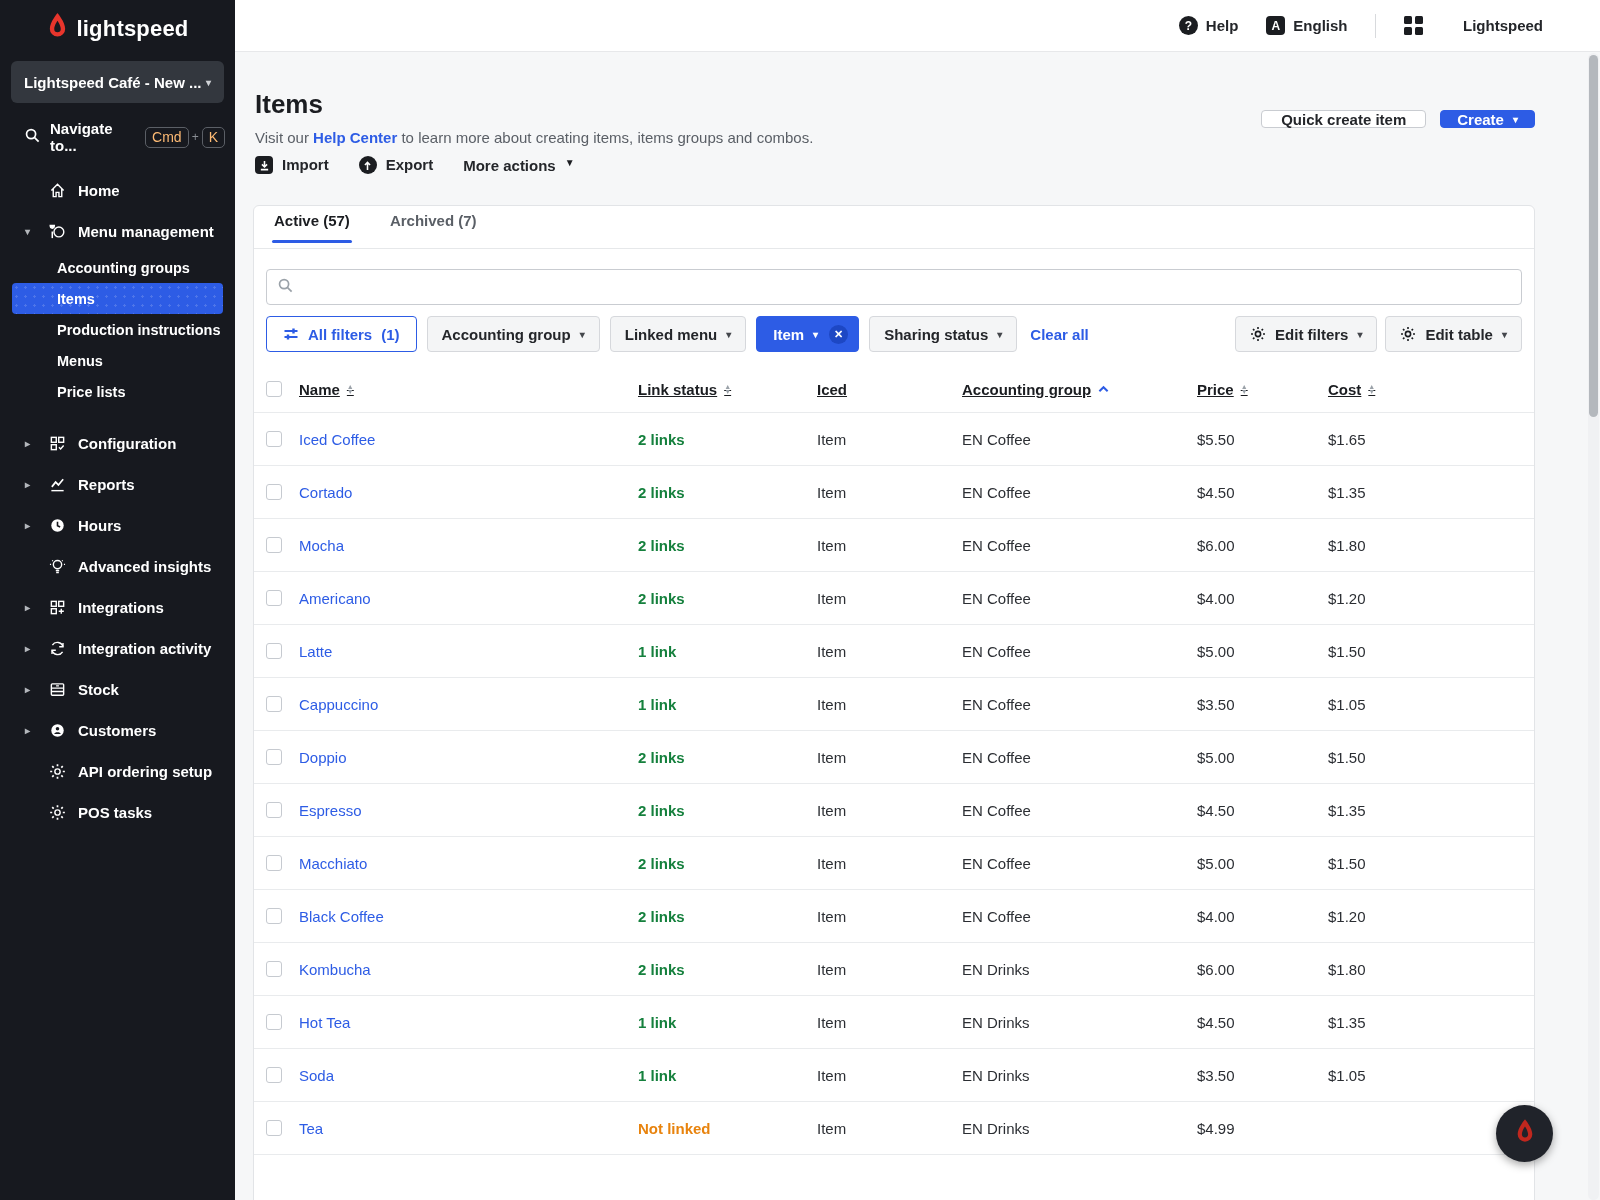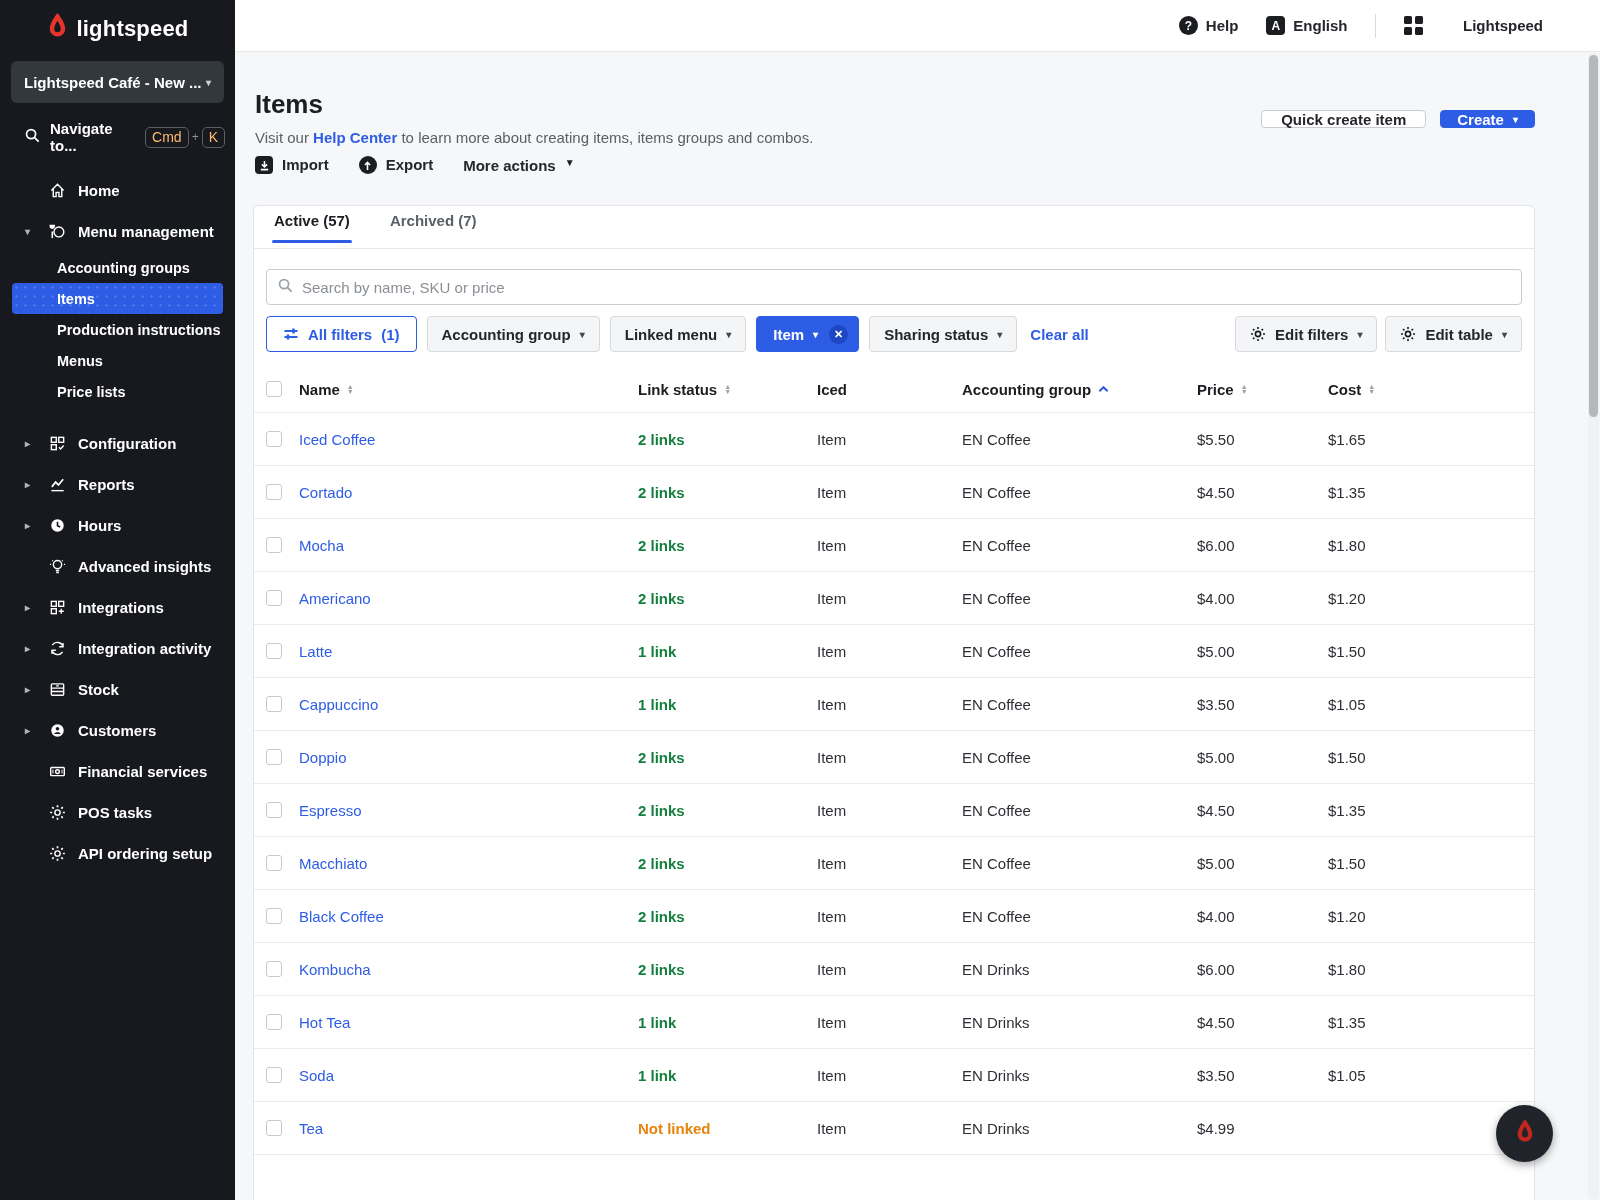--- a/index.html
+++ b/index.html
@@ -74,21 +74,21 @@
   .f-drop .caret, .f-allfilters .caret { font-size:10px; color:#44474c; }
   .f-chip { padding:0 10px 0 16px; background:#2d5ce5; border:1px solid #2d5ce5; color:#fff; }
   .f-chip .caret { font-size:10px; color:#fff; }
   .chip-x { width:19px; height:19px; border-radius:50%; background:#1d47c4; color:#fff; display:flex; align-items:center; justify-content:center; font-size:11px; font-weight:700; margin-left:2px; cursor:pointer; }
   .clear-all { color:#2d5ce5; font-weight:700; font-size:15px; margin-left:3px; cursor:pointer; text-decoration:none; }
   .f-right { margin-left:auto; display:flex; gap:8px; }
   .gear-i { color:#1b1d21; display:flex; }
 
   
   .tgrid { display:grid; grid-template-columns:33px 339px 179px 145px 235px 131px 175px 1fr; align-items:center; padding-left:12px; }
-  .thead { height:46px; margin-top:14px; font-size:15px; font-weight:700; color:#1b1d21; }
+  .thead { height:46px; margin-top:14px; font-size:15px; font-weight:700; color:#1b1d21;text-decoration:underline; }
   .th { display:flex; align-items:center; gap:7px; }
   .sort-both { display:inline-flex; flex-direction:column; line-height:5px; font-size:7px; color:#9aa1a8; }
   .sort-asc svg { display:block; }
   .trow { height:53px; border-top:1px solid #e9ebed; font-size:15px; color:#2b2e33; }
   .cb { width:16px; height:16px; border:1px solid #c6cad0; border-radius:3px; background:#fff; cursor:pointer; }
   .cell-name { color:#2d5ce5; text-decoration:none; cursor:pointer; }
   .status.linked { color:#15803d; font-weight:600; }
   .status.not_linked { color:#e8830d; font-weight:600; }
   .row-actions { justify-self:end; padding-right:16px; background:none; border:none; cursor:pointer; }
   .dots { width:4px; height:4px; border-radius:50%; background:#1b1d21; box-shadow:7px 0 0 #1b1d21, 14px 0 0 #1b1d21; margin-right:14px; }
@@ -255,46 +255,35 @@
               <circle cx="9" cy="7.2" r="1.9" fill="#17191f" stroke="none"></circle>
               <path d="M5.6 12.6 C5.6 10.2 12.4 10.2 12.4 12.6" fill="#17191f" stroke="none"></path>
             </svg>
           </span>
           <span>Customers</span>
         </div>
         <div class="nav-item">
           <span class="chev"></span>
           <span class="nav-icon">
             <svg width="17" height="17" viewBox="0 0 18 18" fill="none" stroke="currentColor" stroke-width="1.5">
-              <rect x="1.8" y="4.8" width="14.4" height="8.6" rx="1"></rect>
-              <circle cx="9" cy="9.1" r="2"></circle>
-              <path d="M4.2 7 V11.2 M13.8 7 V11.2" stroke-width="1"></path>
-            </svg>
-          </span>
-          <span>Financial services</span>
-        </div>
-        <div class="nav-item">
-          <span class="chev"></span>
-          <span class="nav-icon">
-            <svg width="17" height="17" viewBox="0 0 18 18" fill="none" stroke="currentColor" stroke-width="1.5">
               <circle cx="9" cy="9" r="2.8"></circle>
               <path d="M9 1.2 V3.4 M9 14.6 V16.8 M1.2 9 H3.4 M14.6 9 H16.8 M3.4 3.4 L5 5 M13 13 L14.6 14.6 M14.6 3.4 L13 5 M3.4 14.6 L5 13" stroke-width="1.8"></path>
             </svg>
           </span>
-          <span>POS tasks</span>
+          <span>API ordering setup</span>
         </div>
         <div class="nav-item">
           <span class="chev"></span>
           <span class="nav-icon">
             <svg width="17" height="17" viewBox="0 0 18 18" fill="none" stroke="currentColor" stroke-width="1.5">
               <circle cx="9" cy="9" r="2.8"></circle>
               <path d="M9 1.2 V3.4 M9 14.6 V16.8 M1.2 9 H3.4 M14.6 9 H16.8 M3.4 3.4 L5 5 M13 13 L14.6 14.6 M14.6 3.4 L13 5 M3.4 14.6 L5 13" stroke-width="1.8"></path>
             </svg>
           </span>
-          <span>API ordering setup</span>
+          <span>POS tasks</span>
         </div>
       </nav>
   </aside>
 
   <header class="topbar">
     <div class="tb-item">
       <span class="round-dark">?</span>
       <span>Help</span>
     </div>
     <div class="tb-item">
@@ -356,21 +345,20 @@
         <span class="tab">Archived (7)</span>
       </div>
 
       <div class="searchbar">
         <span>
           <svg width="17" height="17" viewBox="0 0 18 18" fill="none" stroke="#9aa1a8" stroke-width="1.8">
               <circle cx="7.5" cy="7.5" r="4.8"></circle>
               <path d="M11.2 11.2 L15.5 15.5"></path>
             </svg>
         </span>
-        <input type="text" placeholder="Search by name, SKU or price" style="">
       </div>
 
       <div class="filters">
         <button class="f-btn f-allfilters">
           <span style="display:flex;">
             <svg width="16" height="16" viewBox="0 0 16 16" fill="none" stroke="#2d5ce5" stroke-width="1.8">
                 <path d="M1.5 5 H14.5 M1.5 11 H14.5"></path>
                 <path d="M10.5 2.6 V7.4 M5 8.6 V13.4" stroke-width="2.4"></path>
               </svg>
           </span>

